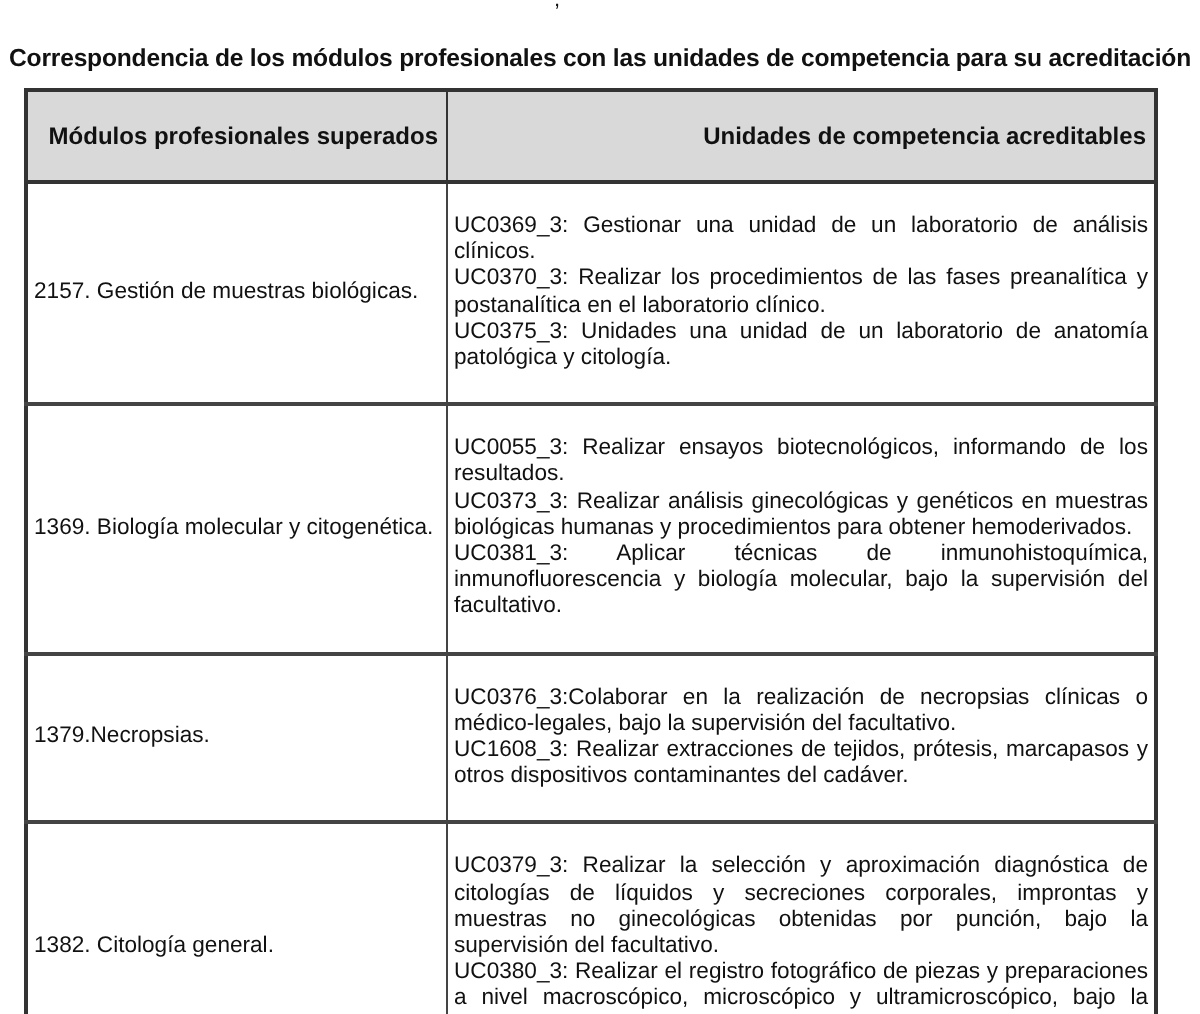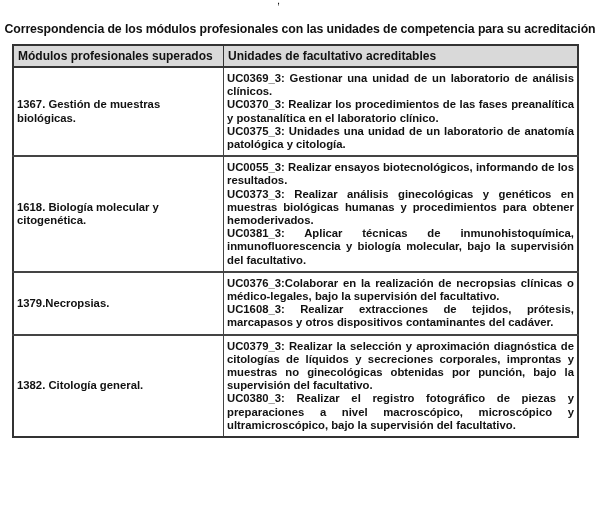--- a/index.html
+++ b/index.html
@@ -4,50 +4,50 @@
 <style>
   html, body { margin: 0; padding: 0; background: #ffffff; }
   body { width: 600px; height: 507px; position: relative; overflow: hidden;
          font-family: "Liberation Sans", sans-serif; color: #111; }
   .top-mark { position: absolute; left: 277px; top: -6px; font-size: 11px; }
   .title { position: absolute; top: 22px; left: 0; width: 600px; text-align: center;
            font-size: 12.3px; font-weight: bold; letter-spacing: -0.1px; }
   table { position: absolute; left: 12px; top: 44px; width: 567px;
           border-collapse: collapse; border: 2px solid #333; font-size: 11.3px; }
   th { background: #d9d9d9; font-weight: bold; font-size: 12px; height: 20px;
-       border: 1px solid #333; border-bottom: 2px solid #333; padding: 0 4px; text-align: left; }
-  td { border: 1px solid #444; border-top: 2px solid #444; vertical-align: middle; padding: 4px 3px; line-height: 13.2px; font-weight: bold; }
+       border: 1px solid #333; border-bottom: 2px solid #333; padding: 12px 4px; text-align: right; }
+  td { border: 1px solid #444; border-top: 2px solid #444; vertical-align: middle; padding: 15px 3px; line-height: 13.2px; }
   td.mod { width: 203px; }
   td.uc { text-align: justify; }
   .uc-item { display: block; }
 </style>
 </head>
 <body>
 
 <div class="top-mark">,</div>
 <div class="title">Correspondencia de los módulos profesionales con las unidades de competencia para su acreditación</div>
 
 <table>
   <thead>
     <tr>
       <th>Módulos profesionales superados</th>
-      <th>Unidades de facultativo acreditables</th>
+      <th>Unidades de competencia acreditables</th>
     </tr>
   </thead>
   <tbody>
     <tr style="height:84px">
-      <td class="mod">1367. Gestión de muestras biológicas.</td>
+      <td class="mod">2157. Gestión de muestras biológicas.</td>
       <td class="uc">
         <span class="uc-item">UC0369_3: Gestionar una unidad de un laboratorio de análisis clínicos.</span>
         <span class="uc-item">UC0370_3: Realizar los procedimientos de las fases preanalítica y postanalítica en el laboratorio clínico.</span>
         <span class="uc-item">UC0375_3: Unidades una unidad de un laboratorio de anatomía patológica y citología.</span>
       </td>
     </tr>
     <tr style="height:95px">
-      <td class="mod">1618. Biología molecular y citogenética.</td>
+      <td class="mod">1369. Biología molecular y citogenética.</td>
       <td class="uc">
         <span class="uc-item">UC0055_3: Realizar ensayos biotecnológicos, informando de los resultados.</span>
         <span class="uc-item">UC0373_3: Realizar análisis ginecológicas y genéticos en muestras biológicas humanas y procedimientos para obtener hemoderivados.</span>
         <span class="uc-item">UC0381_3: Aplicar técnicas de inmunohistoquímica, inmunofluorescencia y biología molecular, bajo la supervisión del facultativo.</span>
       </td>
     </tr>
     <tr style="height:58px">
       <td class="mod">1379.Necropsias.</td>
       <td class="uc">
         <span class="uc-item">UC0376_3:Colaborar en la realización de necropsias clínicas o médico-legales, bajo la supervisión del facultativo.</span>

